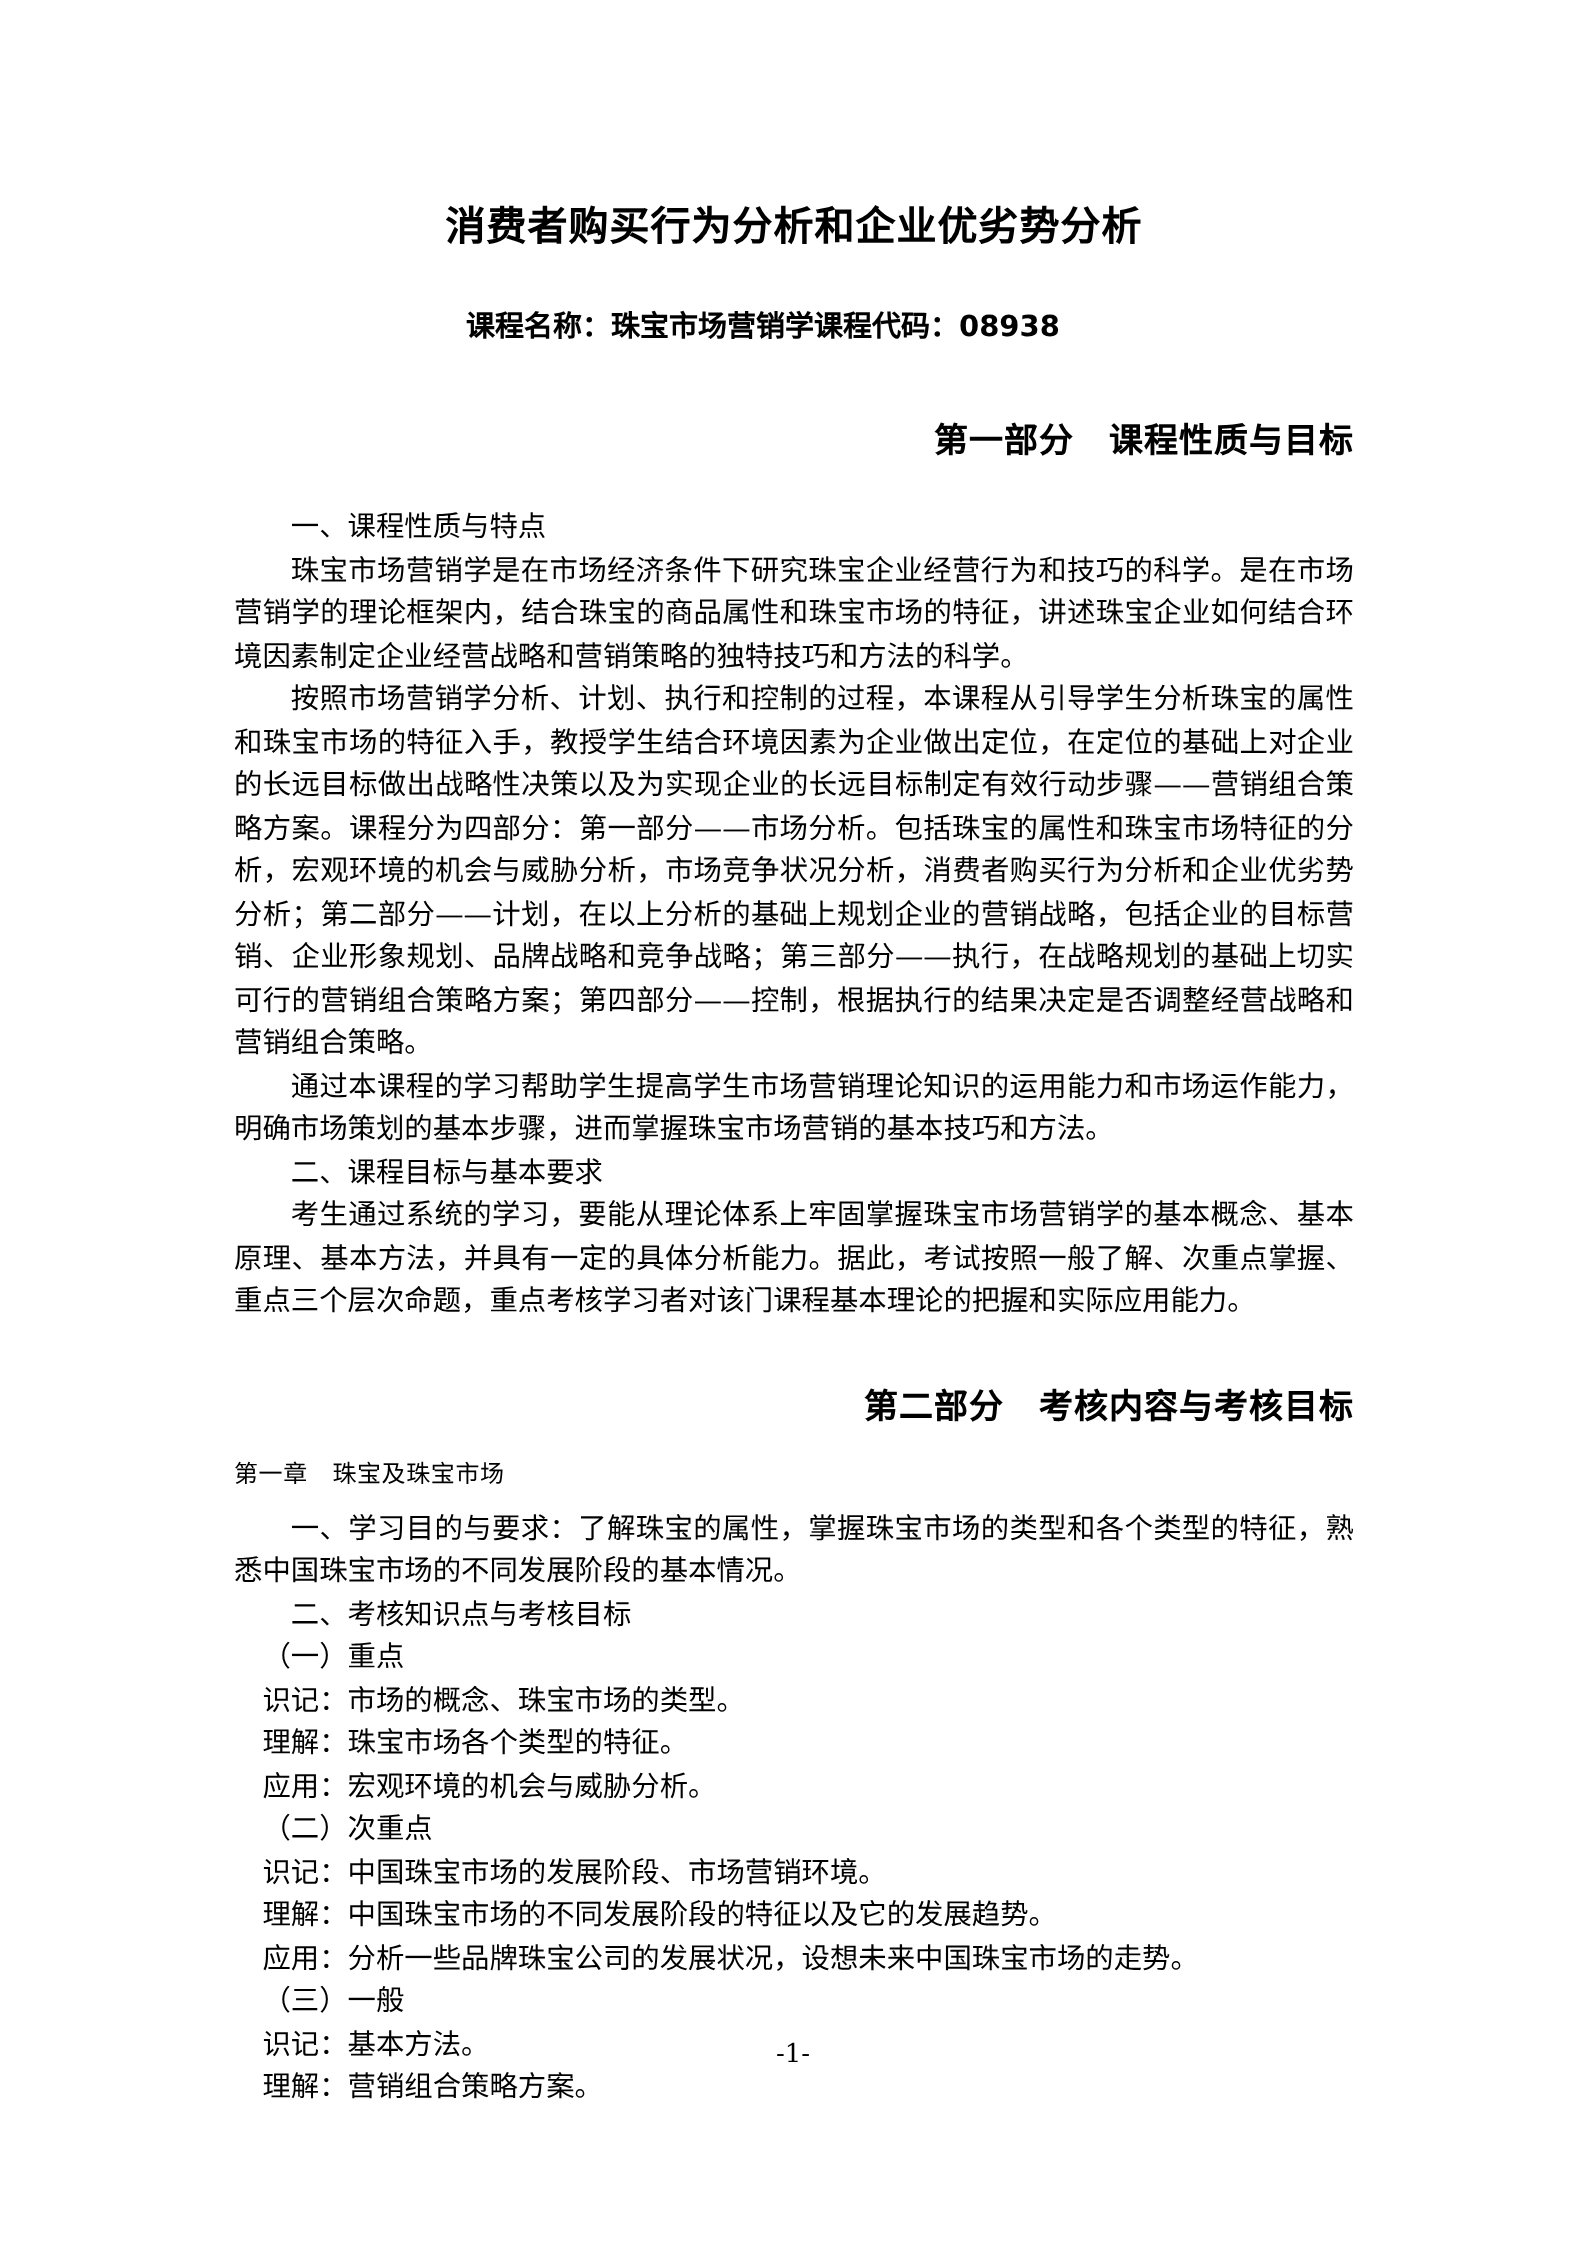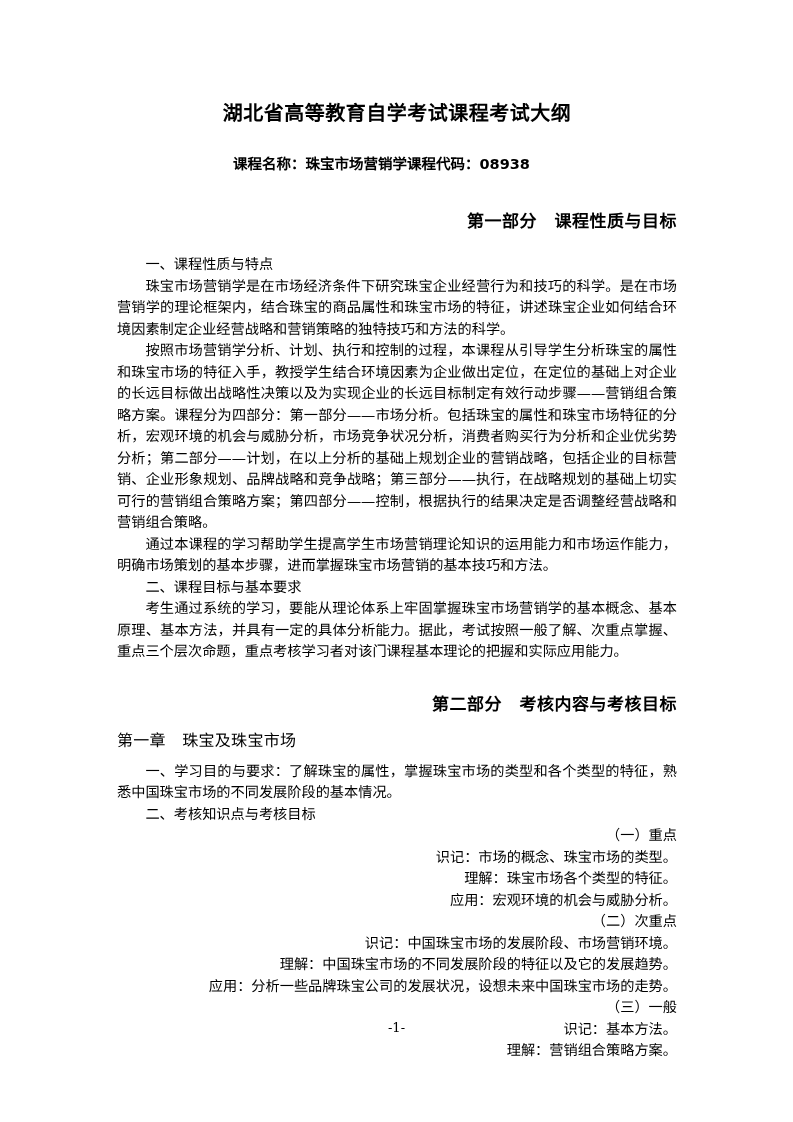--- a/index.html
+++ b/index.html
@@ -72,21 +72,21 @@
   }
   .part-two {
     margin-top: 30px;
     margin-bottom: 13px;
   }
 
   
   .chapter-heading {
     font-family: "DejaVu Sans", "Liberation Sans", sans-serif;
     font-weight: normal;
-    font-size: 16px;
+    font-size: 12px;
     text-align: left;
     margin-top: 10px;
     margin-bottom: 0;
     line-height: 1.45;
     letter-spacing: 0.3px;
   }
 
   
   .body-block {
     margin-top: 20px;
@@ -103,21 +103,20 @@
     margin: 0;
     font-size: 14.2px;
     line-height: 21.5px;
     text-indent: 2em;
   }
   p.item {
     margin: 0;
     font-size: 14.2px;
     line-height: 21.5px;
     text-indent: 1em;
-    text-align: right;
   }
   .chapter-block {
     margin-top: 8px;
   }
 
   
   .page-footer {
     position: absolute;
     left: 0;
     right: 0;
@@ -126,21 +125,21 @@
     font-size: 13px;
     font-family: "DejaVu Serif", "Liberation Serif", serif;
   }
 </style>
 </head>
 <body>
 
 <div class="page">
   <div class="content">
 
-    <h1 class="doc-title">湖北省高等教育自学考试课程考试大纲</h1>
+    <h1 class="doc-title">消费者购买行为分析和企业优劣势分析</h1>
 
     <div class="course-line">
       <span class="course-name">课程名称：珠宝市场营销学</span>
       <span class="course-code">课程代码：08938</span>
     </div>
 
     <h2 class="part-heading part-one">第一部分　课程性质与目标</h2>
 
     <div class="body-block">
       <p class="sub">一、课程性质与特点</p>

